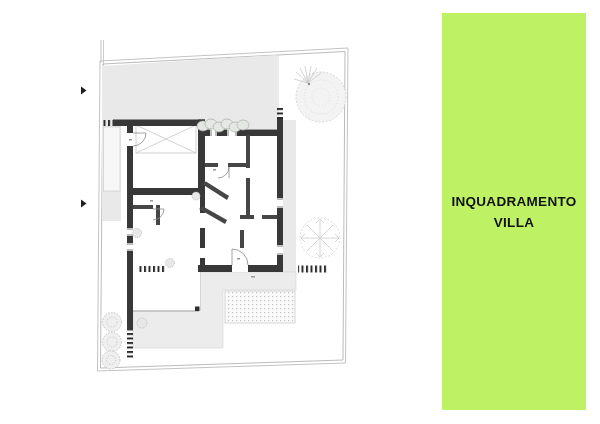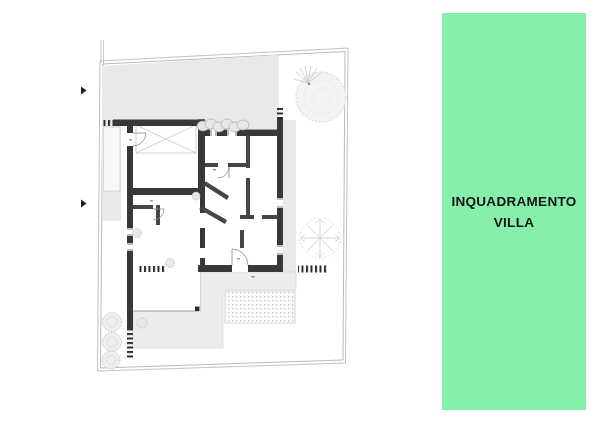--- a/index.html
+++ b/index.html
@@ -1,19 +1,19 @@
 <!DOCTYPE html>
 <html><head>
 <meta charset="utf-8">
 <style>
   html,body{margin:0;padding:0;background:#ffffff;}
   .stage{position:relative;width:600px;height:424px;background:#ffffff;overflow:hidden;
          font-family:"Liberation Sans",sans-serif;}
   .plan-svg{position:absolute;left:0;top:0;}
-  .panel{position:absolute;left:442px;top:13px;width:144px;height:397px;background:#86efac;
+  .panel{position:absolute;left:442px;top:13px;width:144px;height:397px;background:#bef264;
          display:flex;flex-direction:column;justify-content:center;align-items:center;}
   .panel .line{font-weight:bold;font-size:13.5px;letter-spacing:0.3px;color:#111111;
                line-height:21px;text-align:center;}
 </style>
 </head>
 <body>
 
 <div class="stage">
 
   <svg class="plan-svg" width="600" height="424" viewBox="0 0 600 424">

